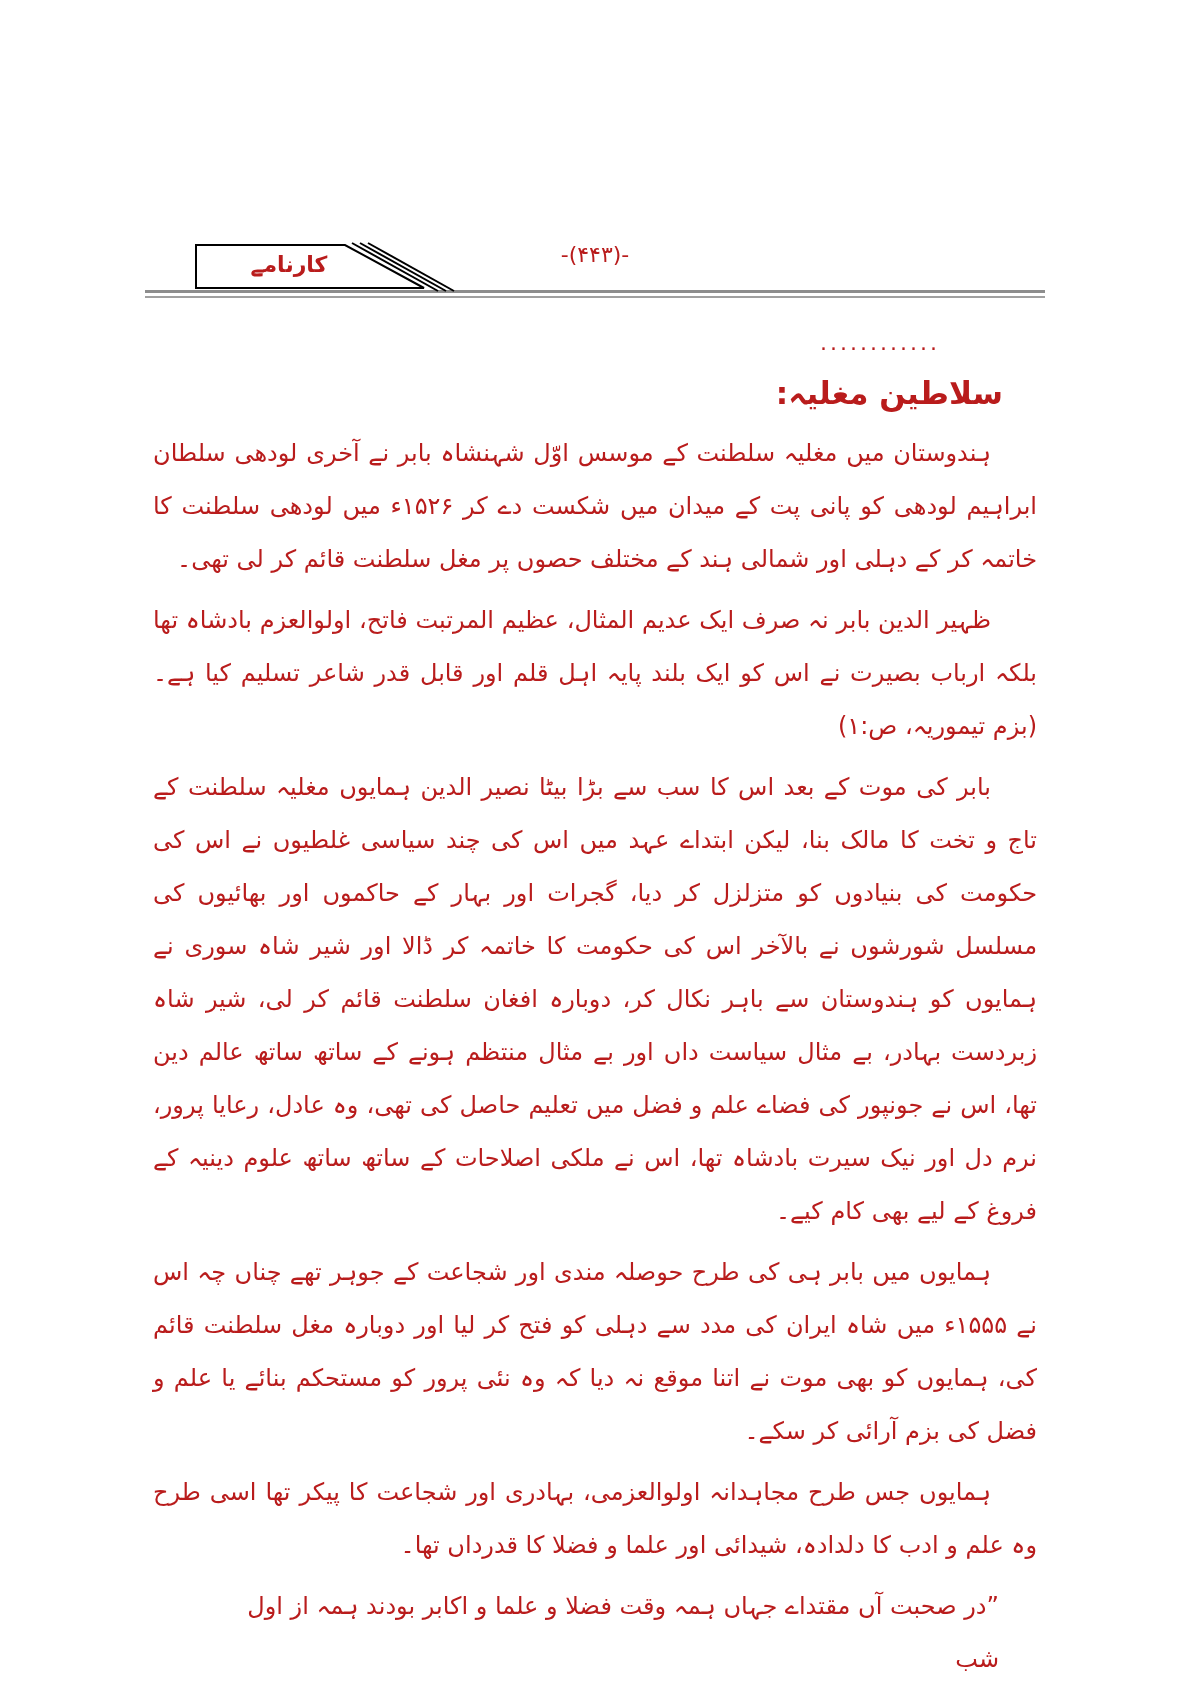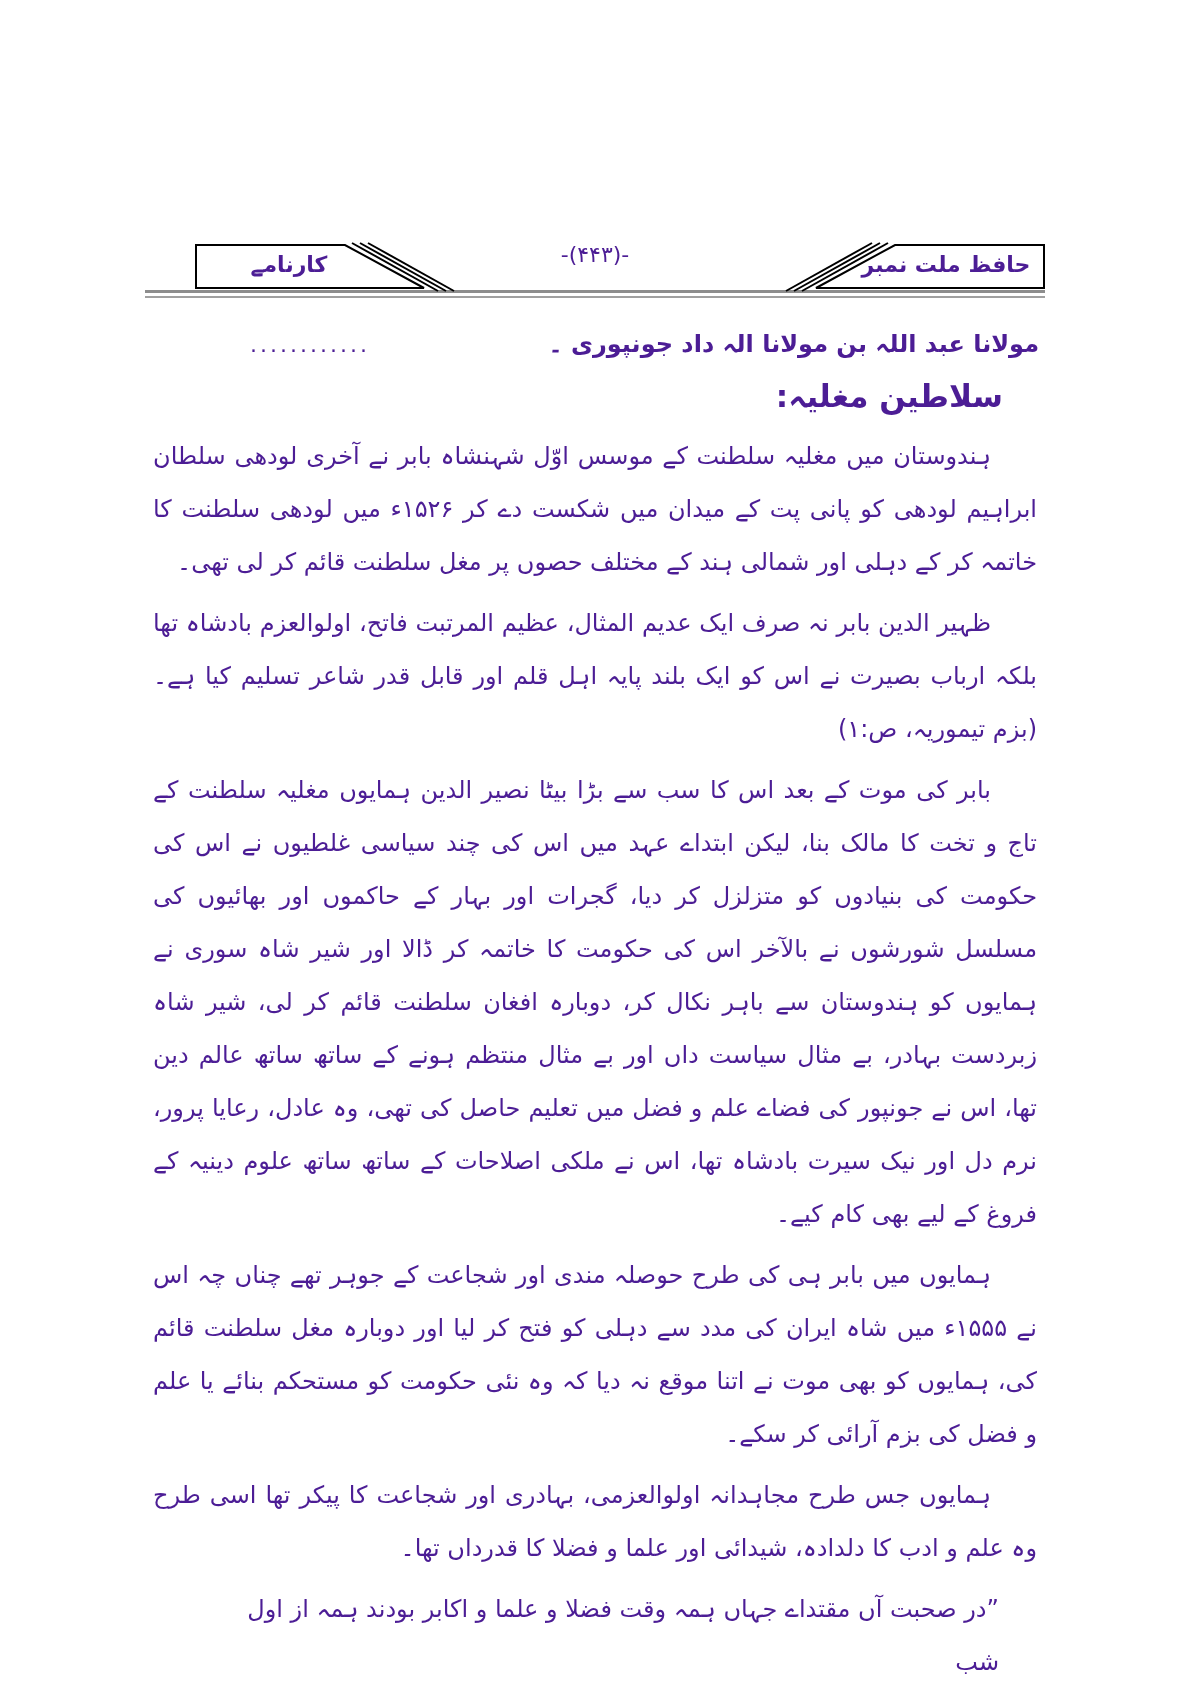--- a/index.html
+++ b/index.html
@@ -4,21 +4,21 @@
 <style>
   * { box-sizing: border-box; }
   html, body { margin: 0; padding: 0; background: #e8e8e8; }
   .page {
     position: relative;
     width: 1190px;
     height: 1684px;
     margin: 0 auto;
     background: #ffffff;
     font-family: "DejaVu Sans", sans-serif;
-    color: #4c1d95;
+    color: #b91c1c;
     overflow: hidden;
   }
   .content {
     position: absolute;
     left: 145px;
     top: 226px;
     width: 900px;
   }
   
   .tabs { position: relative; height: 64px; }
@@ -101,43 +101,33 @@
           <polygon points="1,3 150,3 229,46 1,46" fill="#ffffff" stroke="#000000" stroke-width="2"></polygon>
           <line x1="157" y1="1" x2="243" y2="49" stroke="#000000" stroke-width="2"></line>
           <line x1="165" y1="1" x2="251" y2="49" stroke="#000000" stroke-width="2"></line>
           <line x1="173" y1="1" x2="259" y2="49" stroke="#000000" stroke-width="2"></line>
         </svg>
         <span class="tab-label">کارنامے</span>
       </div>
 
       <div class="pagenum">-(۴۴۳)-</div>
 
-      <div class="tab tab-right">
-        <svg width="272" height="50" viewBox="0 0 272 50">
-          <polygon points="271,3 122,3 43,46 271,46" fill="#ffffff" stroke="#000000" stroke-width="2"></polygon>
-          <line x1="115" y1="1" x2="29" y2="49" stroke="#000000" stroke-width="2"></line>
-          <line x1="107" y1="1" x2="21" y2="49" stroke="#000000" stroke-width="2"></line>
-          <line x1="99" y1="1" x2="13" y2="49" stroke="#000000" stroke-width="2"></line>
-        </svg>
-        <span class="tab-label">حافظ ملت نمبر</span>
-      </div>
     </div>
 
     <div class="rule"></div>
 
     <div class="byline-row">
     </div>
     <div class="byline-row">
-      <span class="byline-name">مولانا عبد اللہ بن مولانا الہ داد جونپوری ۔</span>
       <span class="byline-aside dots">............</span>
     </div>
 
     <h2 class="section-heading">سلاطین مغلیہ:</h2>
 
     <p class="body-para">ہندوستان میں مغلیہ سلطنت کے موسس اوّل شہنشاہ بابر نے آخری لودھی سلطان ابراہیم لودھی کو پانی پت کے میدان میں شکست دے کر ۱۵۲۶ء میں لودھی سلطنت کا خاتمہ کر کے دہلی اور شمالی ہند کے مختلف حصوں پر مغل سلطنت قائم کر لی تھی۔</p>
     <p class="body-para">ظہیر الدین بابر نہ صرف ایک عدیم المثال، عظیم المرتبت فاتح، اولوالعزم بادشاہ تھا بلکہ ارباب بصیرت نے اس کو ایک بلند پایہ اہل قلم اور قابل قدر شاعر تسلیم کیا ہے۔ (بزم تیموریہ، ص:۱)</p>
     <p class="body-para">بابر کی موت کے بعد اس کا سب سے بڑا بیٹا نصیر الدین ہمایوں مغلیہ سلطنت کے تاج و تخت کا مالک بنا، لیکن ابتداے عہد میں اس کی چند سیاسی غلطیوں نے اس کی حکومت کی بنیادوں کو متزلزل کر دیا، گجرات اور بہار کے حاکموں اور بھائیوں کی مسلسل شورشوں نے بالآخر اس کی حکومت کا خاتمہ کر ڈالا اور شیر شاہ سوری نے ہمایوں کو ہندوستان سے باہر نکال کر، دوبارہ افغان سلطنت قائم کر لی، شیر شاہ زبردست بہادر، بے مثال سیاست داں اور بے مثال منتظم ہونے کے ساتھ ساتھ عالم دین تھا، اس نے جونپور کی فضاے علم و فضل میں تعلیم حاصل کی تھی، وہ عادل، رعایا پرور، نرم دل اور نیک سیرت بادشاہ تھا، اس نے ملکی اصلاحات کے ساتھ ساتھ علوم دینیہ کے فروغ کے لیے بھی کام کیے۔</p>
-    <p class="body-para">ہمایوں میں بابر ہی کی طرح حوصلہ مندی اور شجاعت کے جوہر تھے چناں چہ اس نے ۱۵۵۵ء میں شاہ ایران کی مدد سے دہلی کو فتح کر لیا اور دوبارہ مغل سلطنت قائم کی، ہمایوں کو بھی موت نے اتنا موقع نہ دیا کہ وہ نئی حکومت کو مستحکم بنائے یا علم و فضل کی بزم آرائی کر سکے۔</p>
+    <p class="body-para">ہمایوں میں بابر ہی کی طرح حوصلہ مندی اور شجاعت کے جوہر تھے چناں چہ اس نے ۱۵۵۵ء میں شاہ ایران کی مدد سے دہلی کو فتح کر لیا اور دوبارہ مغل سلطنت قائم کی، ہمایوں کو بھی موت نے اتنا موقع نہ دیا کہ وہ نئی پرور کو مستحکم بنائے یا علم و فضل کی بزم آرائی کر سکے۔</p>
     <p class="body-para">ہمایوں جس طرح مجاہدانہ اولوالعزمی، بہادری اور شجاعت کا پیکر تھا اسی طرح وہ علم و ادب کا دلدادہ، شیدائی اور علما و فضلا کا قدرداں تھا۔</p>
     <p class="quote-para">”در صحبت آں مقتداے جہاں ہمہ وقت فضلا و علما و اکابر بودند ہمہ از اول شب</p>
 
   </div>
 </div>
 
 </body></html>

